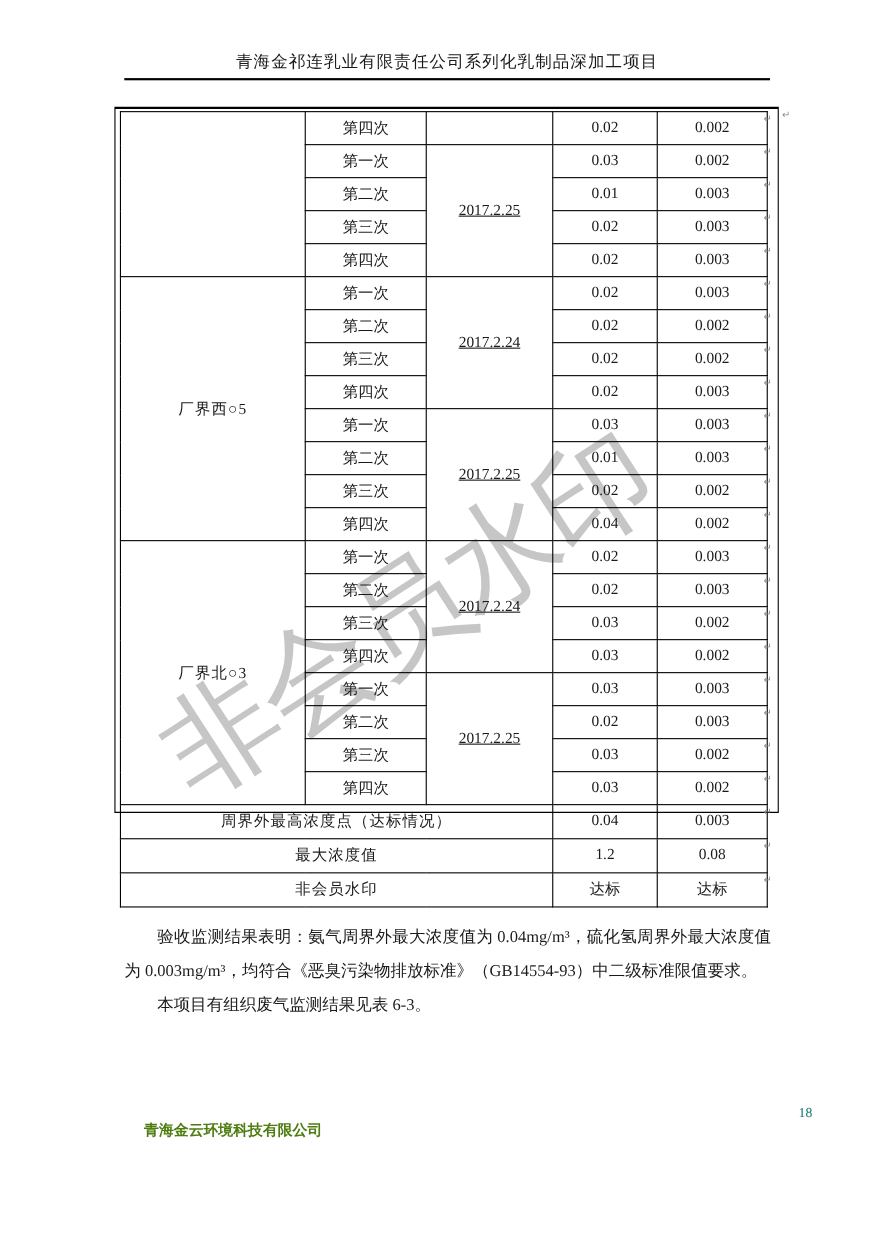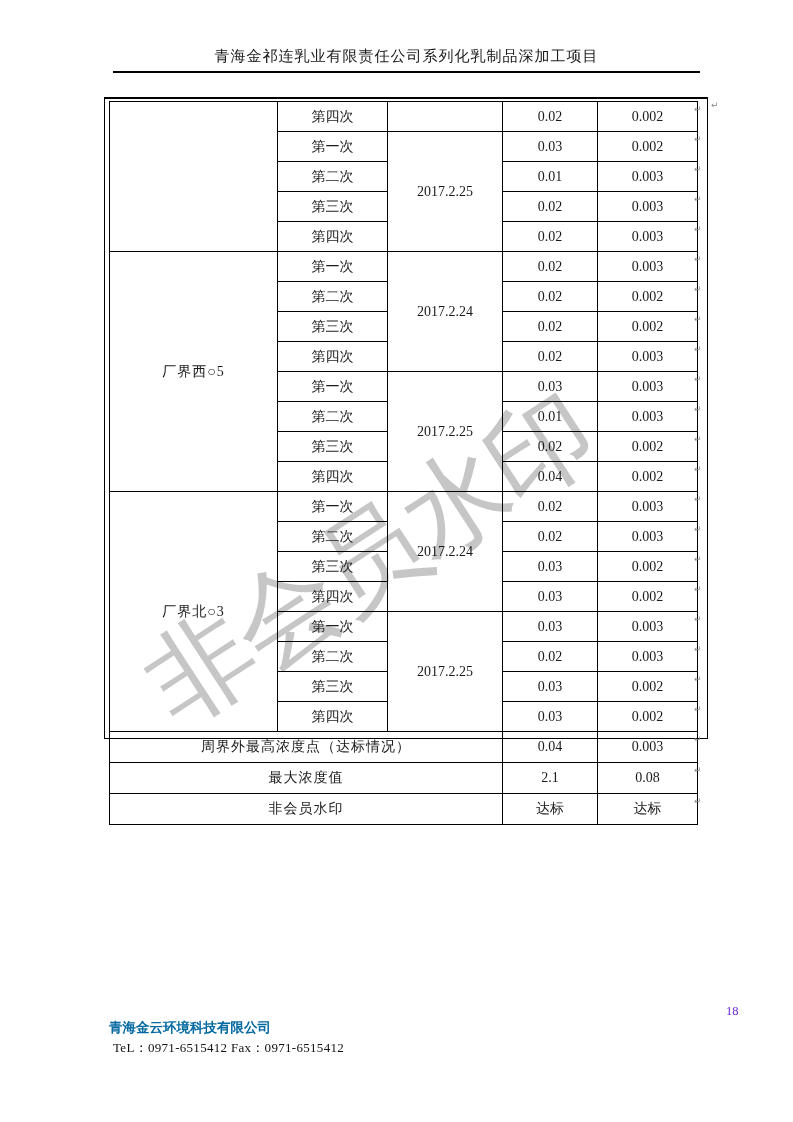--- a/index.html
+++ b/index.html
@@ -40,21 +40,21 @@
   }
   table.doc-table td{
     border:1px solid #000;
     text-align:center;vertical-align:middle;
     padding:0;font-size:14px;background:transparent;
     overflow:hidden;
   }
   tr.data-row{height:30px;}
   tr.summary-row{height:31px;}
   td.num-cell{font-size:13.5px;}
-  td.date-col{font-size:13.5px;}
+  td.date-col{font-size:13.5px;text-decoration:underline;}
   td.loc-cell{font-size:14px;letter-spacing:1px;}
   td.sum-label{font-size:14px;letter-spacing:1px;}
   
   .pilcrow{
     position:absolute;right:3px;width:10px;
     color:#8a8a8a;font-size:9px;line-height:9px;
     font-family:"DejaVu Sans",sans-serif;
   }
   .pilcrow-outer{
     position:absolute;left:711px;top:101px;
@@ -63,31 +63,31 @@
   }
   
   .para-block{
     margin:12px 6px 0 8px;
     font-size:15px;line-height:31px;
     text-align:justify;color:#1a1a1a;
   }
   .para-block p{margin:0;text-indent:2em;}
   
   .footer-company{
-    position:absolute;left:109px;top:1019px;
+    position:absolute;left:131px;top:1019px;
     font-family:Liberation Sans, sans-serif;
-    font-weight:bold;font-size:13.5px;color:#0369a1;
+    font-weight:bold;font-size:13.5px;color:#4d7c0f;
   }
   .footer-contact{
     position:absolute;left:113px;top:1039px;
     font-size:13px;color:#111;letter-spacing:.3px;
   }
   .page-number{
     position:absolute;left:726px;top:1004px;
-    font-size:12.5px;color:#6d28d9;
+    font-size:12.5px;color:#0f766e;
   }
 </style>
 </head>
 <body>
 
 <div class="page">
 
   <div class="header-title">青海金祁连乳业有限责任公司系列化乳制品深加工项目</div>
   <div class="header-rule"></div>
 
@@ -217,31 +217,35 @@
             <td class="num-cell">0.03</td>
             <td class="num-cell">0.002</td>
           </tr>
           <tr class="summary-row">
             <td class="sum-label" colspan="3">周界外最高浓度点（达标情况）</td>
             <td class="num-cell">0.04</td>
             <td class="num-cell">0.003</td>
           </tr>
           <tr class="summary-row">
             <td class="sum-label" colspan="3">最大浓度值</td>
-            <td class="num-cell">2.1</td>
+            <td class="num-cell">1.2</td>
             <td class="num-cell">0.08</td>
           </tr>
           <tr class="summary-row">
             <td class="sum-label" colspan="3">非会员水印</td>
             <td class="num-cell">达标</td>
             <td class="num-cell">达标</td>
           </tr>
         </tbody>
     </table>
 
+    <div class="para-block">
+      <p>验收监测结果表明：氨气周界外最大浓度值为 0.04mg/m³，硫化氢周界外最大浓度值为 0.003mg/m³，均符合《恶臭污染物排放标准》（GB14554-93）中二级标准限值要求。</p>
+      <p>本项目有组织废气监测结果见表 6-3。</p>
+    </div>
   <span class="pilcrow" style="top: 6px;">↵</span>
       <span class="pilcrow" style="top: 36px;">↵</span>
       <span class="pilcrow" style="top: 66px;">↵</span>
       <span class="pilcrow" style="top: 96px;">↵</span>
       <span class="pilcrow" style="top: 126px;">↵</span>
       <span class="pilcrow" style="top: 156px;">↵</span>
       <span class="pilcrow" style="top: 186px;">↵</span>
       <span class="pilcrow" style="top: 216px;">↵</span>
       <span class="pilcrow" style="top: 246px;">↵</span>
       <span class="pilcrow" style="top: 276px;">↵</span>
@@ -257,16 +261,15 @@
       <span class="pilcrow" style="top: 576px;">↵</span>
       <span class="pilcrow" style="top: 606px;">↵</span>
       <span class="pilcrow" style="top: 636px;">↵</span>
       <span class="pilcrow" style="top: 667px;">↵</span>
       <span class="pilcrow" style="top: 698px;">↵</span>
     </div>
 
   <span class="pilcrow-outer">↵</span>
 
   <div class="footer-company">青海金云环境科技有限公司</div>
-  <div class="footer-contact">TeL：0971-6515412 Fax：0971-6515412</div>
   <div class="page-number">18</div>
 
 </div>
 
 </body></html>

